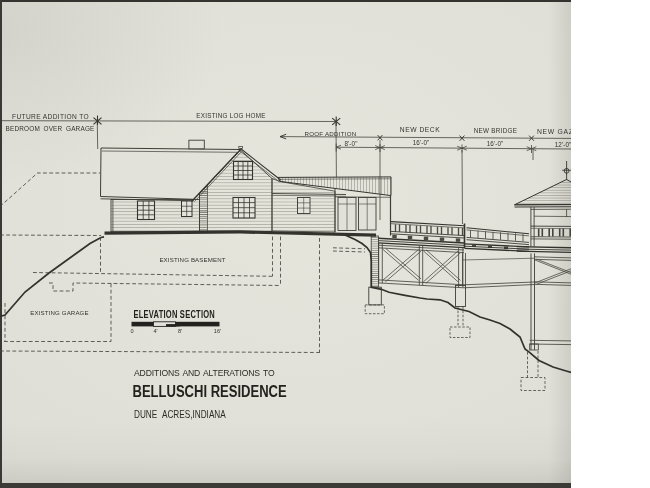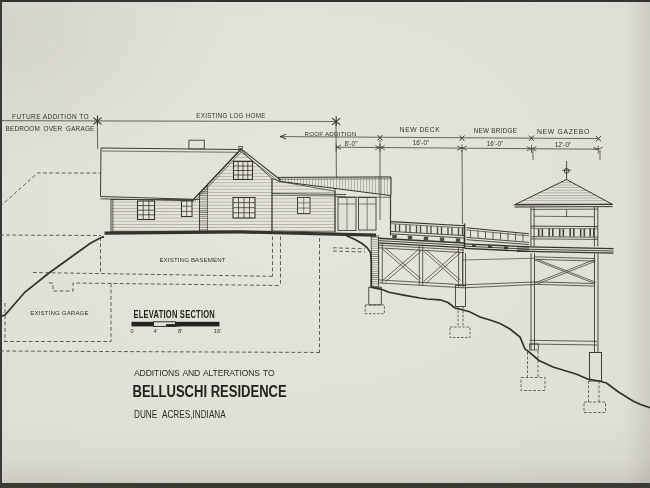--- a/index.html
+++ b/index.html
@@ -1,16 +1,16 @@
 <!DOCTYPE html>
 <html><head>
 <meta charset="utf-8">
 <style>
   html,body{margin:0;padding:0;}
-  #page{position:relative;width:650px;height:488px;overflow:hidden;
+  #page{position:relative;width:571px;height:488px;overflow:hidden;
     background:
       radial-gradient(ellipse 320px 220px at 0px 30px, rgba(104,102,95,0.10), rgba(104,102,95,0) 70%),
       linear-gradient(to top, rgba(92,90,84,0.16) 0%, rgba(92,90,84,0.04) 6%, rgba(92,90,84,0) 14%),
       linear-gradient(to left, rgba(110,108,100,0.16) 0%, rgba(110,108,100,0) 4%),
       radial-gradient(ellipse 760px 560px at 300px 200px, #e6e5dc 0%, #e0dfd7 55%, #d8d7ce 100%);
     font-family:"Liberation Sans", sans-serif;}
   .edge{position:absolute;background:#34332f;}
 </style>
 </head>
 <body>

